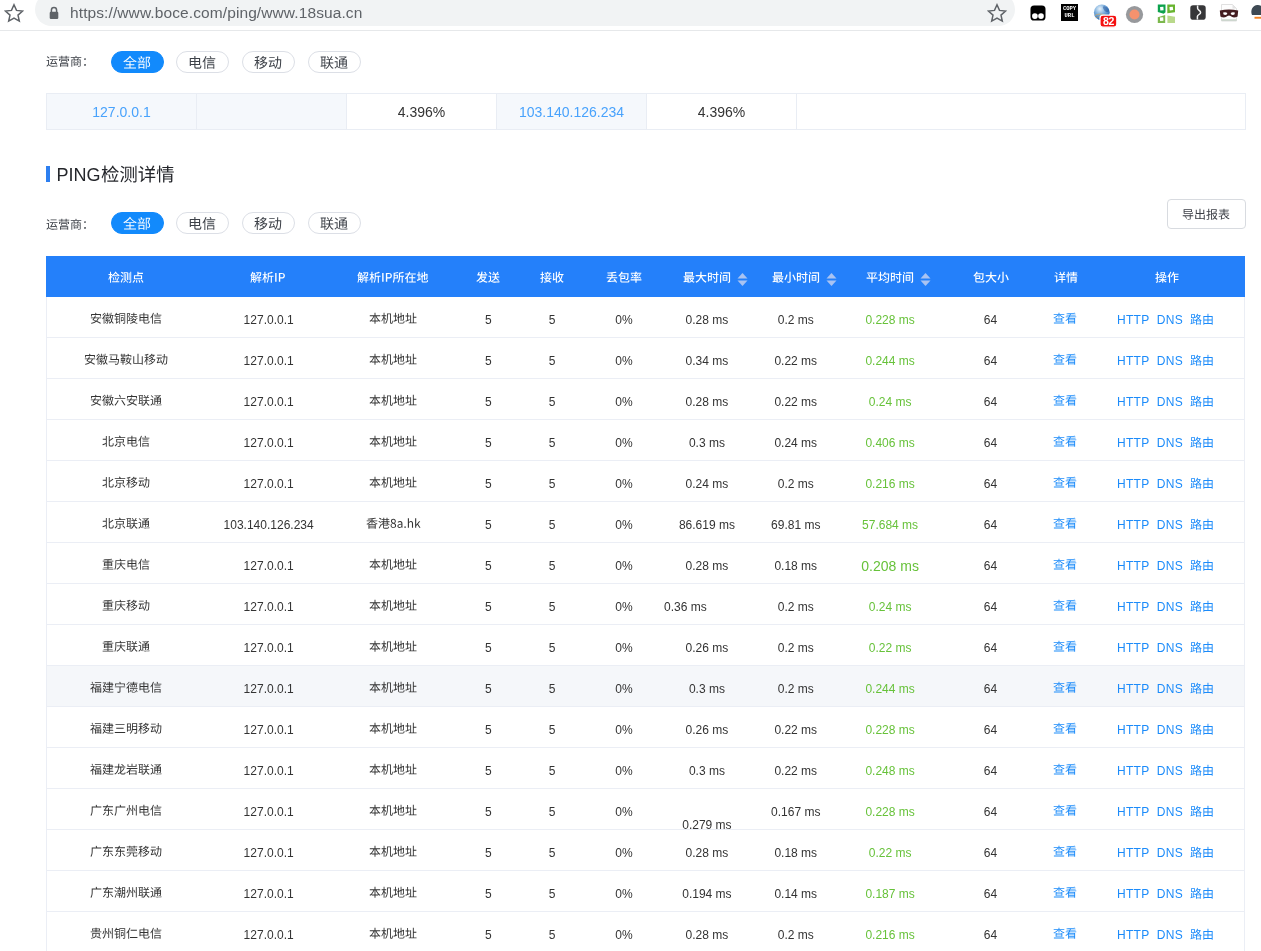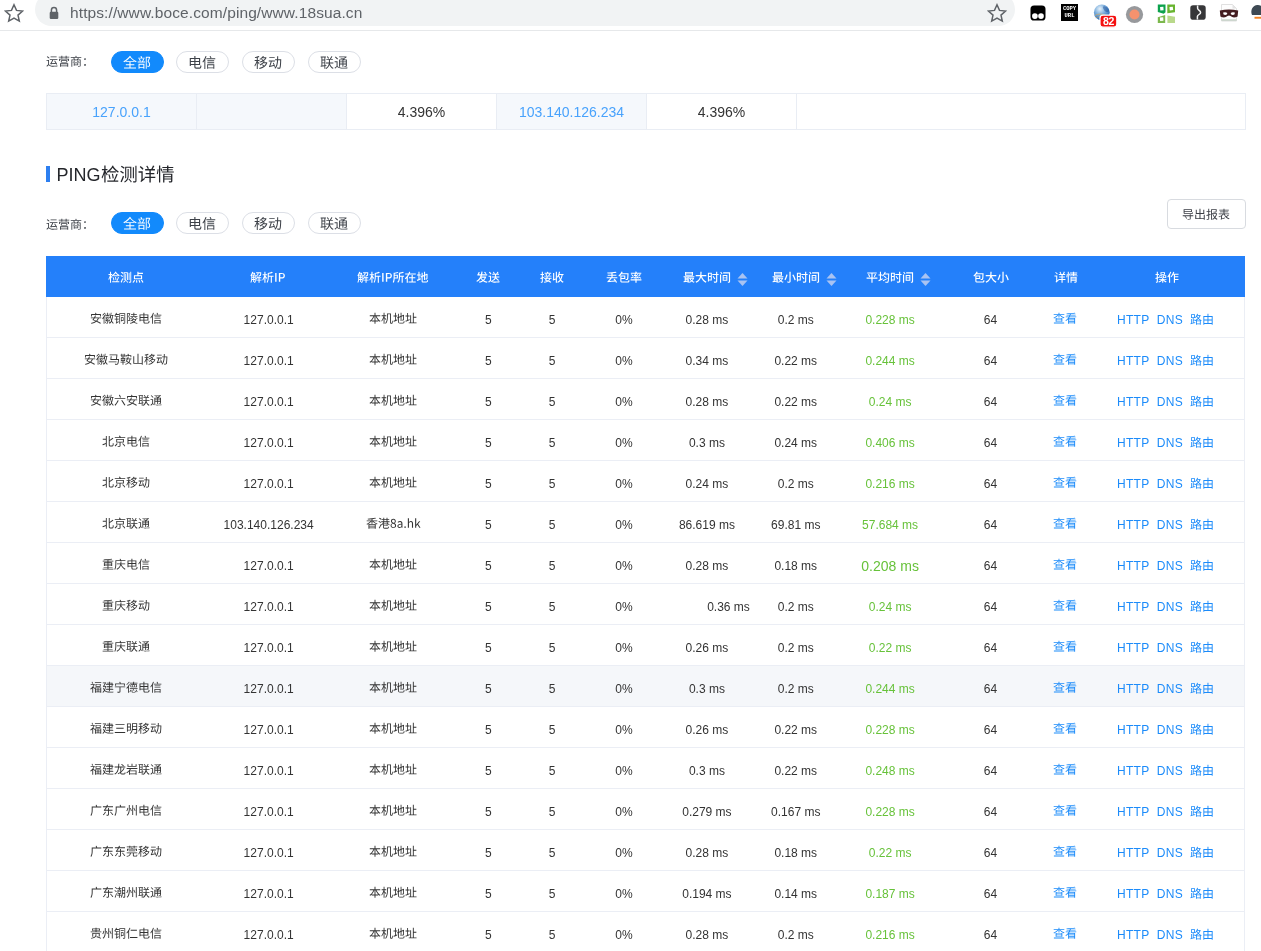--- a/index.html
+++ b/index.html
@@ -877,21 +877,21 @@
       </div>
       <div style="width:64px;height:100%;display:flex;align-items:center;justify-content:center">
         <span class="lat lt" style="font-size:12px">5</span>
       </div>
       <div style="width:64px;height:100%;display:flex;align-items:center;justify-content:center">
         <span class="lat lt" style="font-size:12px">5</span>
       </div>
       <div style="width:80px;height:100%;display:flex;align-items:center;justify-content:center">
         <span class="lat lt" style="font-size:12px">0%</span>
       </div>
-      <div style="width:86px;height:100%;display:flex;align-items:center;justify-content:flex-end">
+      <div style="width:86px;height:100%;display:flex;align-items:center;justify-content:flex-start">
         <span class="lat lt" style="font-size:12px">0.36 ms</span>
       </div>
       <div style="width:92px;height:100%;display:flex;align-items:center;justify-content:center">
         <span class="lat lt" style="font-size:12px">0.2 ms</span>
       </div>
       <div style="width:97px;height:100%;display:flex;align-items:center;justify-content:center">
         <span class="lt" style="font-size:12px;color:#67c23a">0.24 ms</span>
       </div>
       <div style="width:104px;height:100%;display:flex;align-items:center;justify-content:center">
         <span class="lat lt" style="font-size:12px">64</span>
@@ -1195,21 +1195,21 @@
       </div>
       <div style="width:64px;height:100%;display:flex;align-items:center;justify-content:center">
         <span class="lat lt" style="font-size:12px">5</span>
       </div>
       <div style="width:64px;height:100%;display:flex;align-items:center;justify-content:center">
         <span class="lat lt" style="font-size:12px">5</span>
       </div>
       <div style="width:80px;height:100%;display:flex;align-items:center;justify-content:center">
         <span class="lat lt" style="font-size:12px">0%</span>
       </div>
-      <div style="width:86px;height:100%;display:flex;align-items:center;justify-content:center">
+      <div style="width:86px;height:100%;display:flex;align-items:flex-end;justify-content:center">
         <span class="lat lt" style="font-size:12px">0.279 ms</span>
       </div>
       <div style="width:92px;height:100%;display:flex;align-items:center;justify-content:center">
         <span class="lat lt" style="font-size:12px">0.167 ms</span>
       </div>
       <div style="width:97px;height:100%;display:flex;align-items:center;justify-content:center">
         <span class="lt" style="font-size:12px;color:#67c23a">0.228 ms</span>
       </div>
       <div style="width:104px;height:100%;display:flex;align-items:center;justify-content:center">
         <span class="lat lt" style="font-size:12px">64</span>

